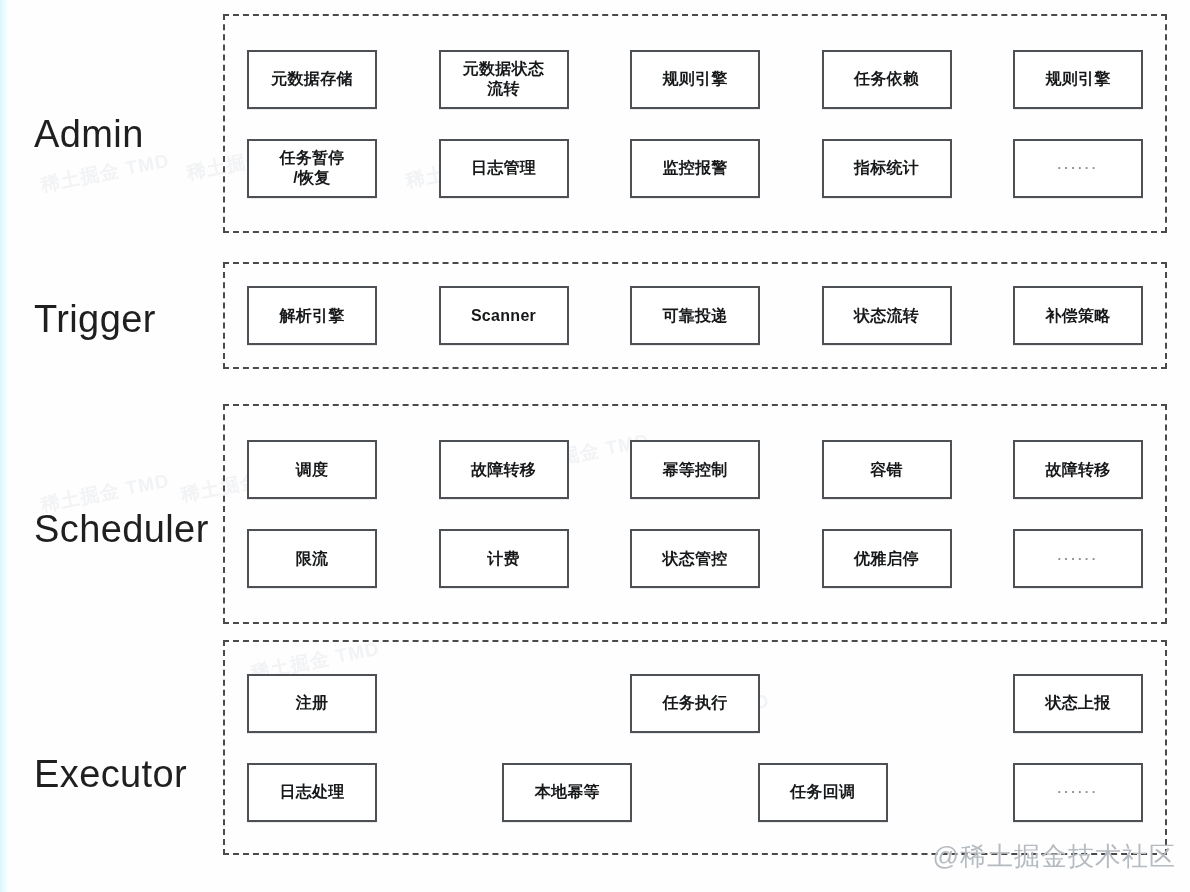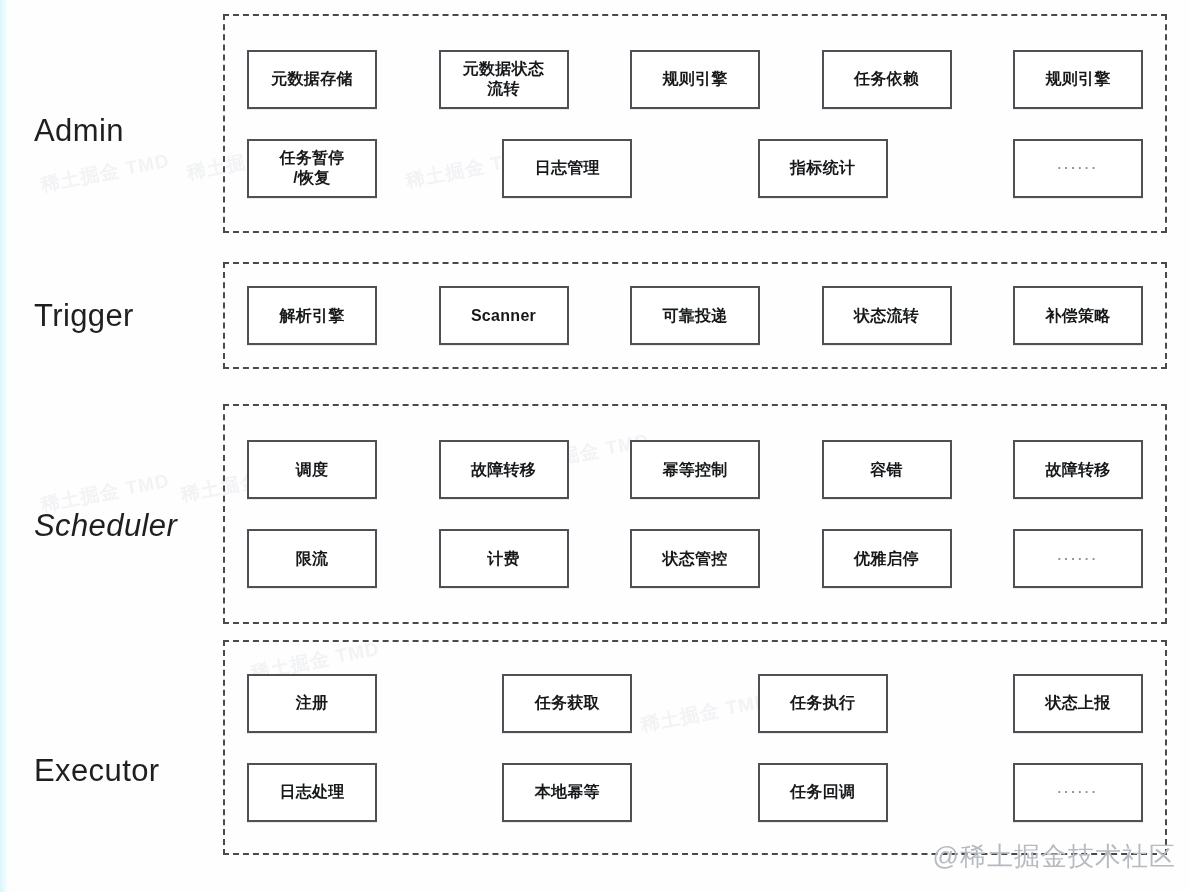--- a/index.html
+++ b/index.html
@@ -44,21 +44,21 @@
     letter-spacing: 1px;
     transform: rotate(-11deg);
     white-space: nowrap;
     user-select: none;
     pointer-events: none;
   }
 
   .section-label {
     position: absolute;
     left: 34px;
-    font-size: 31px;
+    font-size: 38px;
     font-weight: 400;
     color: #1f1f1f;
     letter-spacing: 0.4px;
     white-space: nowrap;
   }
 
   .dashed-box {
     position: absolute;
     left: 223px;
     border: 2.5px dashed #4a4a4a;
@@ -149,38 +149,39 @@
             <div class="cell">元数据状态
 流转</div>
             <div class="cell">规则引擎</div>
             <div class="cell">任务依赖</div>
             <div class="cell">规则引擎</div>
           </div>
           <div class="row">
             <div class="cell">任务暂停
 /恢复</div>
             <div class="cell">日志管理</div>
+            <div class="cell">监控报警</div>
             <div class="cell">指标统计</div>
             <div class="cell ellipsis">······</div>
           </div>
         </div>
       </div>
       <div class="section-label" style="top: 298px;">Trigger</div>
       <div class="dashed-box" style="top: 262px; height: 107px; width: 944px;">
         <div class="grid">
           <div class="row">
             <div class="cell">解析引擎</div>
             <div class="cell">Scanner</div>
             <div class="cell">可靠投递</div>
             <div class="cell">状态流转</div>
             <div class="cell">补偿策略</div>
           </div>
         </div>
       </div>
-      <div class="section-label" style="top: 508px; font-style: italic;">Scheduler</div>
+      <div class="section-label" style="top: 508px;">Scheduler</div>
       <div class="dashed-box" style="top: 404px; height: 220px; width: 944px;">
         <div class="grid">
           <div class="row">
             <div class="cell">调度</div>
             <div class="cell">故障转移</div>
             <div class="cell">幂等控制</div>
             <div class="cell">容错</div>
             <div class="cell">故障转移</div>
           </div>
           <div class="row">
@@ -190,21 +191,20 @@
             <div class="cell">优雅启停</div>
             <div class="cell ellipsis">······</div>
           </div>
         </div>
       </div>
       <div class="section-label" style="top: 753px;">Executor</div>
       <div class="dashed-box" style="top: 640px; height: 215px; width: 944px;">
         <div class="grid">
           <div class="row">
             <div class="cell">注册</div>
-            <div class="cell">任务获取</div>
             <div class="cell">任务执行</div>
             <div class="cell">状态上报</div>
           </div>
           <div class="row">
             <div class="cell">日志处理</div>
             <div class="cell">本地幂等</div>
             <div class="cell">任务回调</div>
             <div class="cell ellipsis">······</div>
           </div>
         </div>

